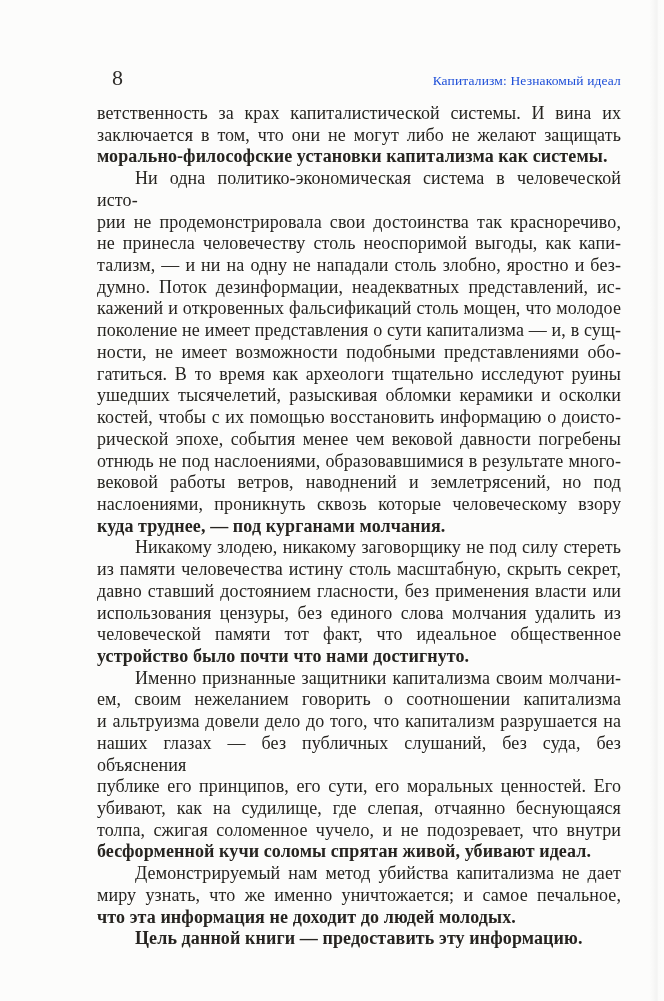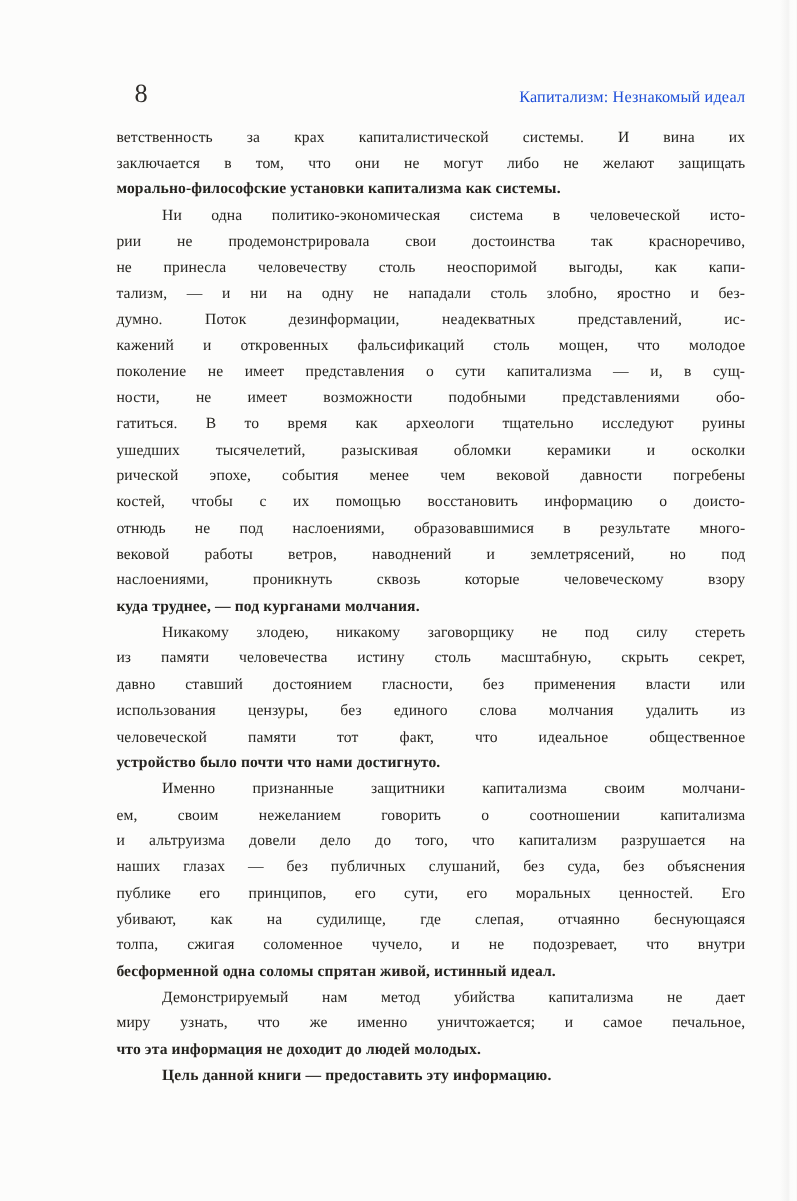--- a/index.html
+++ b/index.html
@@ -47,21 +47,21 @@
     font-size: 13.5px;
     line-height: 16px;
     color: #1d4ed8;
     letter-spacing: 0.15px;
   }
   .body-text {
     position: absolute;
     top: 103px;
     left: 97px;
     width: 524px;
-    font-size: 13px;
+    font-size: 18px;
     line-height: 21.72px;
     letter-spacing: 0.1px;
   }
   .para { margin: 0; }
   .para.indent .line:first-child { text-indent: 38px; }
   .line {
     text-align: justify;
     text-align-last: justify;
     white-space: normal;
   }
@@ -90,22 +90,22 @@
         <div class="line">Ни одна политико-экономическая система в человеческой исто-</div>
         <div class="line">рии не продемонстрировала свои достоинства так красноречиво,</div>
         <div class="line">не принесла человечеству столь неоспоримой выгоды, как капи-</div>
         <div class="line">тализм, — и ни на одну не нападали столь злобно, яростно и без-</div>
         <div class="line">думно. Поток дезинформации, неадекватных представлений, ис-</div>
         <div class="line">кажений и откровенных фальсификаций столь мощен, что молодое</div>
         <div class="line">поколение не имеет представления о сути капитализма — и, в сущ-</div>
         <div class="line">ности, не имеет возможности подобными представлениями обо-</div>
         <div class="line">гатиться. В то время как археологи тщательно исследуют руины</div>
         <div class="line">ушедших тысячелетий, разыскивая обломки керамики и осколки</div>
+        <div class="line">костей, чтобы с их помощью восстановить информацию о доисто-</div>
         <div class="line">рической эпохе, события менее чем вековой давности погребены</div>
-        <div class="line">костей, чтобы с их помощью восстановить информацию о доисто-</div>
         <div class="line">отнюдь не под наслоениями, образовавшимися в результате много-</div>
         <div class="line">вековой работы ветров, наводнений и землетрясений, но под</div>
         <div class="line">наслоениями, проникнуть сквозь которые человеческому взору</div>
         <div class="line last">куда труднее, — под курганами молчания.</div>
       </div>
       <div class="para indent">
         <div class="line">Никакому злодею, никакому заговорщику не под силу стереть</div>
         <div class="line">из памяти человечества истину столь масштабную, скрыть секрет,</div>
         <div class="line">давно ставший достоянием гласности, без применения власти или</div>
         <div class="line">использования цензуры, без единого слова молчания удалить из</div>
@@ -113,21 +113,21 @@
         <div class="line last">устройство было почти что нами достигнуто.</div>
       </div>
       <div class="para indent">
         <div class="line">Именно признанные защитники капитализма своим молчани-</div>
         <div class="line">ем, своим нежеланием говорить о соотношении капитализма</div>
         <div class="line">и альтруизма довели дело до того, что капитализм разрушается на</div>
         <div class="line">наших глазах — без публичных слушаний, без суда, без объяснения</div>
         <div class="line">публике его принципов, его сути, его моральных ценностей. Его</div>
         <div class="line">убивают, как на судилище, где слепая, отчаянно беснующаяся</div>
         <div class="line">толпа, сжигая соломенное чучело, и не подозревает, что внутри</div>
-        <div class="line last">бесформенной одна соломы спрятан живой, истинный идеал.</div>
+        <div class="line last">бесформенной кучи соломы спрятан живой, убивают идеал.</div>
       </div>
       <div class="para indent">
         <div class="line">Демонстрируемый нам метод убийства капитализма не дает</div>
         <div class="line">миру узнать, что же именно уничтожается; и самое печальное,</div>
         <div class="line last">что эта информация не доходит до людей молодых.</div>
       </div>
       <div class="para indent">
         <div class="line last">Цель данной книги — предоставить эту информацию.</div>
       </div>
     </div>

